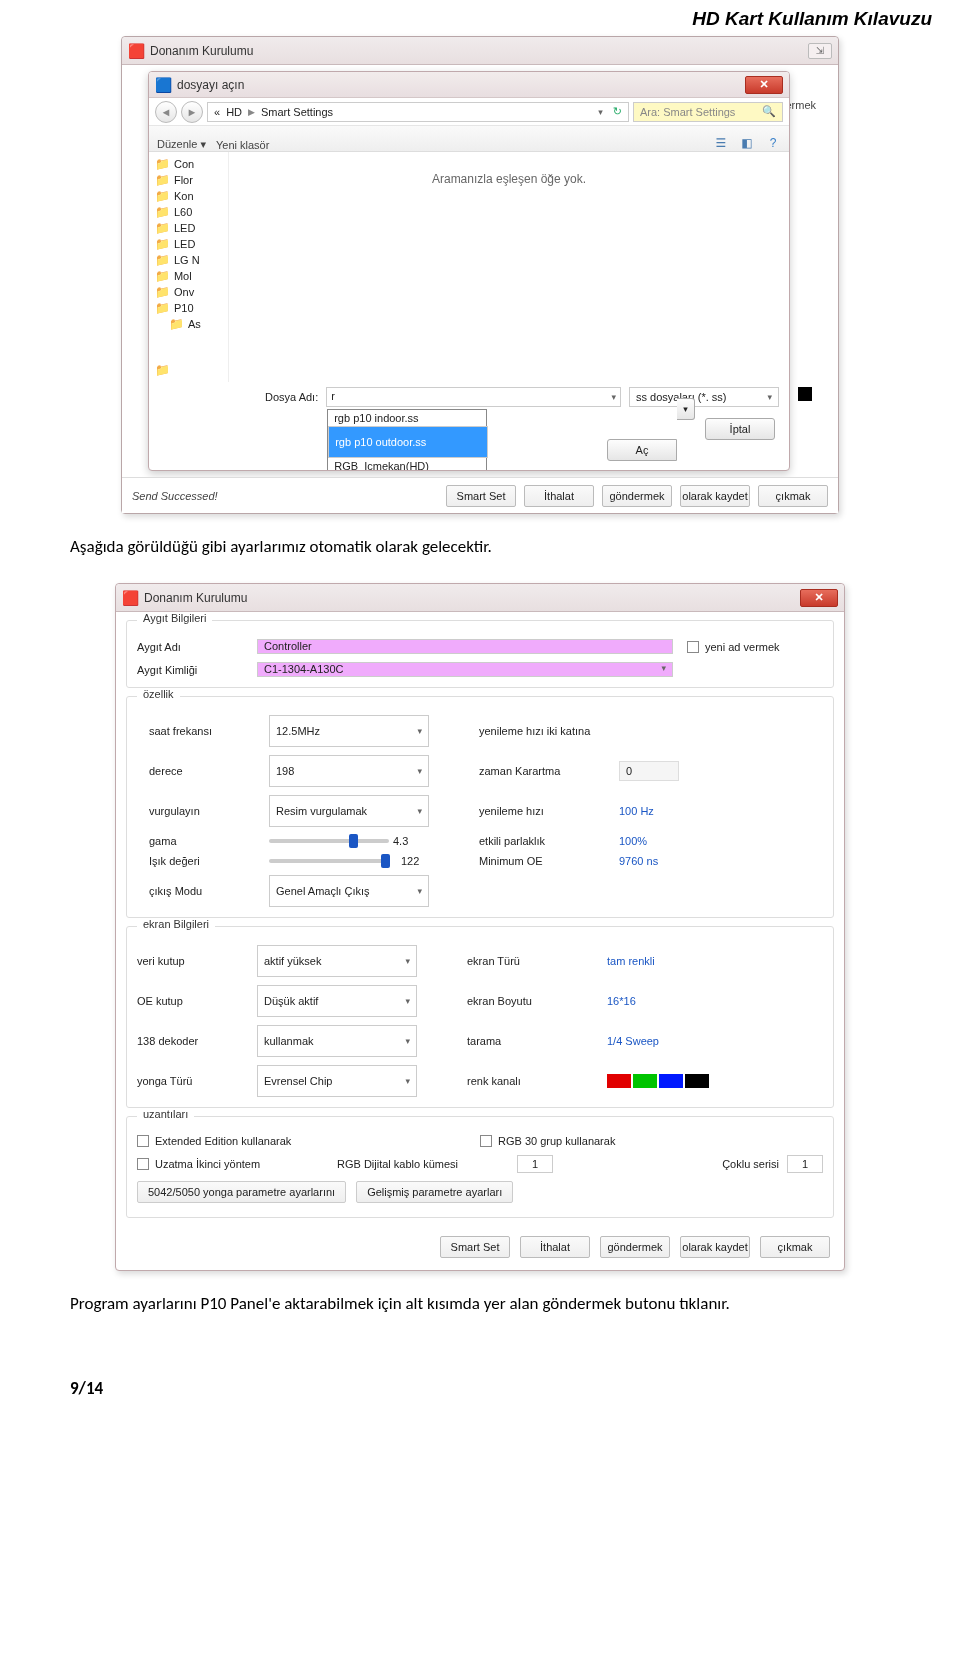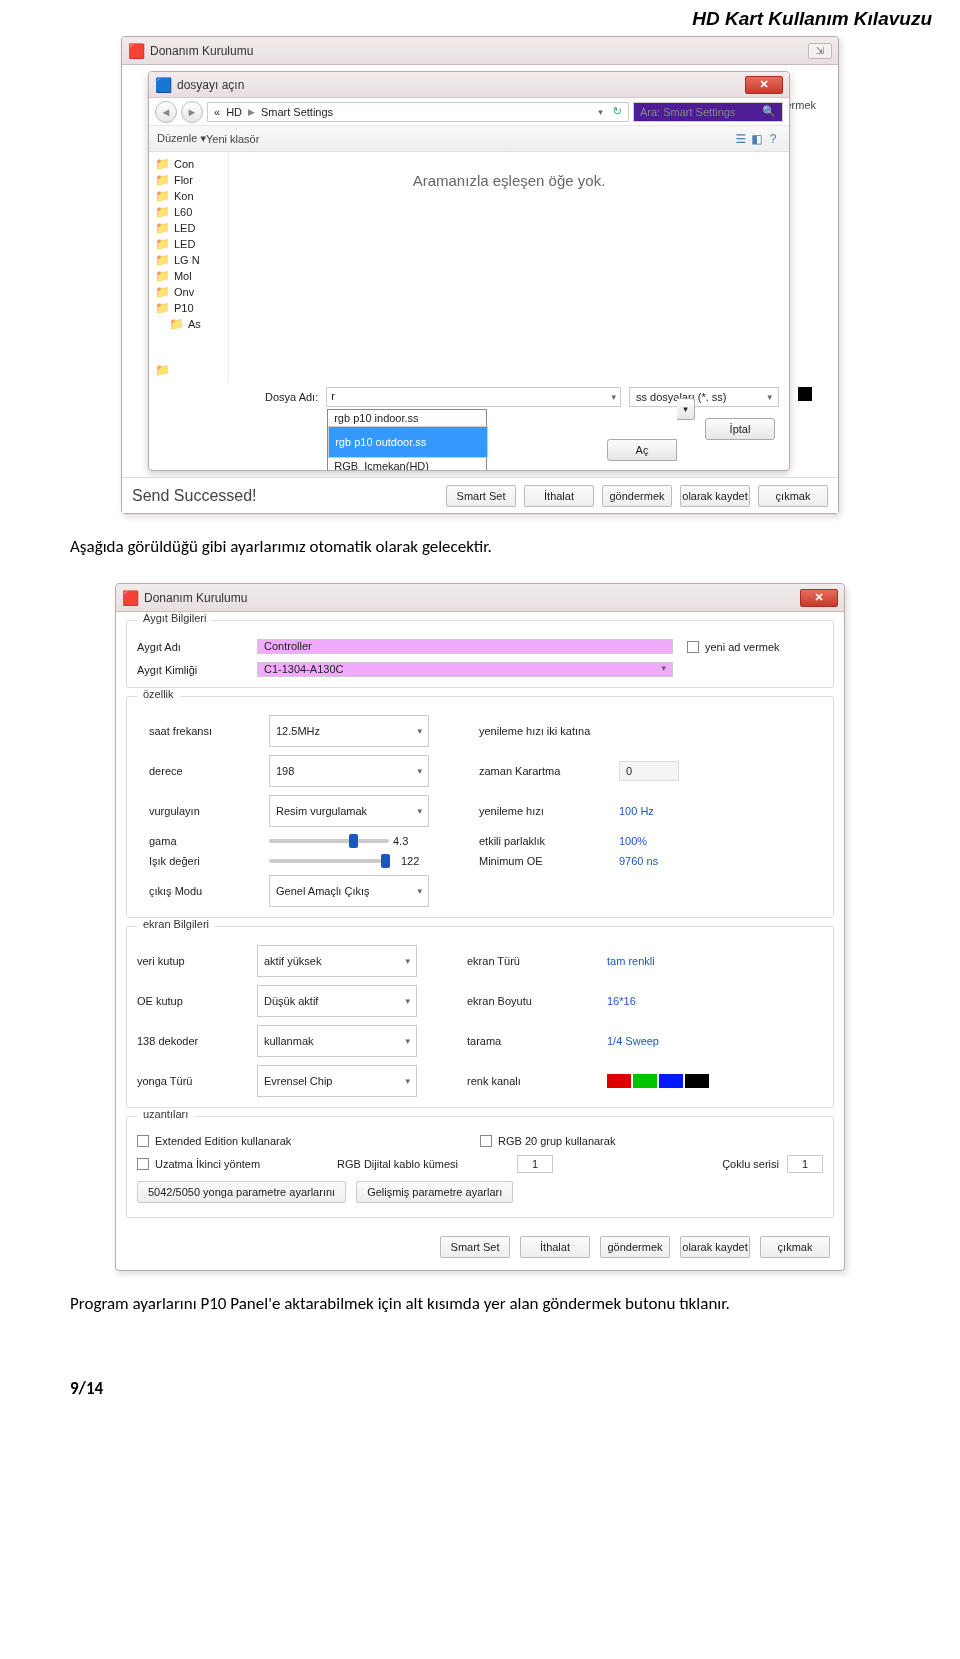--- a/index.html
+++ b/index.html
@@ -112,29 +112,29 @@
     height:20px;
     border:1px solid #ccc;
     display:flex;align-items:center;
     gap:6px;
     padding:0 6px;
     background:#fff;
     font-size:11px;
   }
   .bc-sep{color:#888;font-size:9px;}
   .search-box {
-    width:150px; height:20px; border:1px solid #ccc; background:#4c1d95;
+    width:150px; height:20px; border:1px solid #ccc; background:#fef9c3;
     display:flex; align-items:center; padding:0 6px; font-size:11px; color:#888;
   }
   .search-icon{margin-left:auto;color:#888;font-size:11px;}
   .toolbar-row {
     height:26px;
     background:linear-gradient(#fafafa,#eee);
     border-bottom:1px solid #ddd;
-    display:flex;align-items:center;padding:0 8px;
+    display:flex;align-items:flex-end;gap:10px;padding:0 8px;
     font-size:11px;color:#444;
   }
   .toolbar-spacer{flex:1;}
   .toolbar-ico{width:16px;height:16px;display:inline-flex;align-items:center;justify-content:center;color:#4a7cb0;font-size:12px;border:1px solid transparent;}
   .explorer-body {
     display:flex;
     height: 230px;
   }
   .tree-col {
     width: 80px;
@@ -147,21 +147,21 @@
     display:flex;align-items:center;gap:4px;
     height:16px;
     white-space:nowrap;overflow:hidden;
   }
   .folder-ico{color:#d9a34a;font-size:12px;}
   .empty-msg{
     flex:1;
     display:flex;
     justify-content:center;
     padding-top:20px;
-    color:#666;font-size:15px;
+    color:#666;font-size:12px;
   }
   .file-row{
     height:30px;display:flex;align-items:center;gap:8px;padding:0 10px 0 116px;
     font-size:11px;
   }
   .file-input{
     flex:1;height:20px;border:1px solid #ccc;background:#fff;position:relative;
   }
   .file-input-text{position:absolute;left:4px;top:2px;font-size:11px;}
   .file-type{
@@ -189,21 +189,21 @@
   }
   .split-btn{display:flex;}
   .split-btn .main{border-top-right-radius:0;border-bottom-right-radius:0;margin-top:41px;}
   .split-btn .caret{min-width:18px;border-left:none;border-top-left-radius:0;border-bottom-left-radius:0;font-size:9px;}
   .outer-bottom{
     position:absolute;left:0;right:0;bottom:0;height:36px;
     display:flex;align-items:center;gap:8px;padding:0 10px;
     border-top:1px solid #ddd;
     background:#fff;
   }
-  .status-text{flex:1;font-size:16px;color:#444;}
+  .status-text{flex:1;font-size:11px;color:#444;font-style:italic;}
   .flat-btn{
     min-width:70px;height:22px;
     border:1px solid #bbb;border-radius:2px;
     background:linear-gradient(#fafafa,#eee);
     display:inline-flex;align-items:center;justify-content:center;
     font-size:11px;
   }
   .peek-text{font-size:11px;color:#444;}
   
   .shot2 {
@@ -584,21 +584,21 @@
   <div class="group" style="padding:14px 0 10px 0;">
     <span class="group-title">uzantıları</span>
 
     <div class="form-row">
       <div style="width:50%;display:flex;align-items:center;">
         <span class="cb"></span>
         <span>Extended Edition kullanarak</span>
       </div>
       <div style="width:50%;display:flex;align-items:center;">
         <span class="cb"></span>
-        <span>RGB 20 grup kullanarak</span>
+        <span>RGB 30 grup kullanarak</span>
       </div>
     </div>
 
     <div class="form-row">
       <div style="width:200px;display:flex;align-items:center;">
         <span class="cb"></span>
         <span>Uzatma İkinci yöntem</span>
       </div>
       <div style="width:180px;">RGB Dijital kablo kümesi</div>
       <div class="smallnum">1</div>

